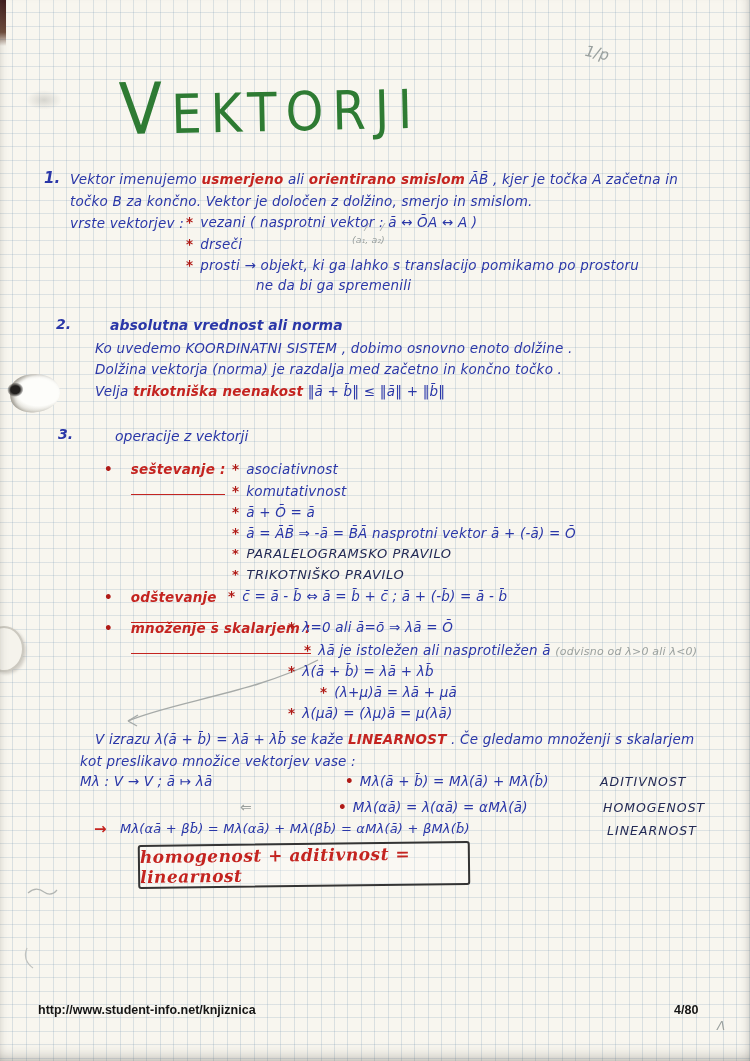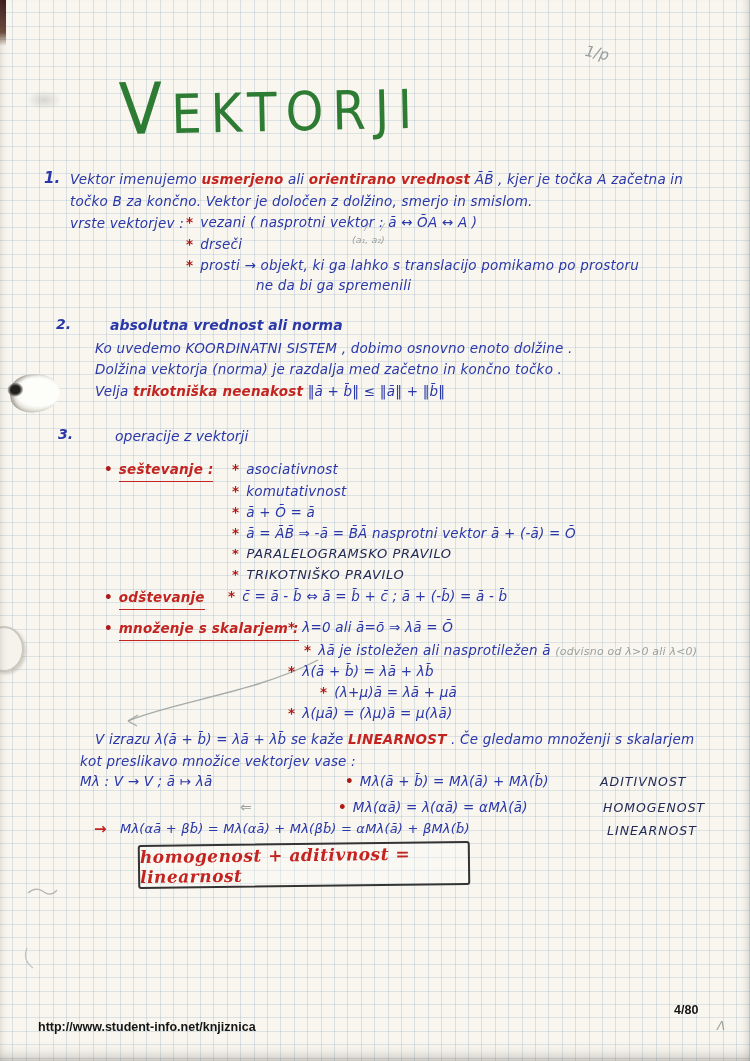--- a/index.html
+++ b/index.html
@@ -10,21 +10,21 @@
       repeating-linear-gradient(to right, transparent 0px, transparent 12.4px, rgba(110,145,175,.22) 12.4px, rgba(110,145,175,.22) 13.4px),
       repeating-linear-gradient(to bottom, transparent 0px, transparent 12.4px, rgba(110,145,175,.20) 12.4px, rgba(110,145,175,.20) 13.4px);
     font-family:"DejaVu Sans", sans-serif;
   }
   .page::after{content:"";position:absolute;inset:0;pointer-events:none;
     box-shadow:inset 0 -10px 16px -10px rgba(90,85,80,.55), inset -8px 0 12px -10px rgba(90,85,80,.4), inset 6px 0 10px -9px rgba(90,85,80,.35);}
   .t{position:absolute;white-space:nowrap;}
   .ink{color:#2a37a8;font-style:italic;font-size:13.5px;letter-spacing:.2px;}
   .caps{color:#232a55;font-style:italic;font-size:13px;letter-spacing:.6px;}
   .redb{color:#c42420;font-weight:bold;}
-  .u{border-bottom:1.6px solid #c42420;padding-bottom:4px;}
+  .u{border-bottom:1.6px solid #c42420;padding-bottom:17px;margin-left:12px;}
   .ast{color:#b01a16;font-weight:bold;font-style:normal;margin-right:7px;}
   .dot{color:#b01a16;font-weight:bold;margin-right:6px;}
   .num{color:#2a37a8;font-weight:bold;font-style:italic;font-size:15px;}
   .pencil{color:#9aa09e;font-style:italic;}
   .title{
     position:absolute;left:118px;top:68px;color:#2e7b33;font-size:48px;
     letter-spacing:9px;transform:rotate(-1.2deg) scaleY(1.12);transform-origin:left top;
     font-family:"DejaVu Sans",sans-serif;font-weight:normal;
   }
   .title::first-letter{font-size:1.32em;}
@@ -65,21 +65,21 @@
     <path d="M128,721 l10,-6 M128,721 l9,5" stroke="#a6aaa8" stroke-width="1.4" fill="none"></path>
     <path d="M28,893 q8,-7 16,-1 q7,5 13,-2" stroke="#b2b5b2" stroke-width="1.2" fill="none"></path>
     <path d="M27,948 q-5,12 6,20" stroke="#c0c2bf" stroke-width="1.2" fill="none"></path>
     <path d="M364,231 l5,-8 M380,231 l5,-8" stroke="#b2b5b2" stroke-width="1" fill="none"></path>
   </svg>
 
   <div class="title">VEKTORJI</div>
   <div class="t pencil" style="left:585px;top:44px;font-size:15px;transform:rotate(12deg);">1/p</div>
 
   <div class="t num" style="left:44px;top:169px;">1.</div>
-  <div class="t ink" style="left:70px;top:171px;"><span>Vektor imenujemo </span><span class="redb">usmerjeno</span><span> ali </span><span class="redb">orientirano vrednost</span><span> ĀB̄ , kjer je točka A začetna in</span></div>
+  <div class="t ink" style="left:70px;top:171px;"><span>Vektor imenujemo </span><span class="redb">usmerjeno</span><span> ali </span><span class="redb">orientirano smislom</span><span> ĀB̄ , kjer je točka A začetna in</span></div>
   <div class="t ink" style="left:70px;top:193px;">točko B za končno. Vektor je določen z dolžino, smerjo in smislom.</div>
   <div class="t ink" style="left:70px;top:215px;">vrste vektorjev :</div>
   <div class="t ink" style="left:186px;top:214px;"><span class="ast">*</span><span>vezani ( nasprotni vektor :  ā ↔ ŌA ↔ A )</span></div>
   <div class="t pencil" style="left:352px;top:234px;font-size:9.5px;">(a₁, a₂)</div>
   <div class="t ink" style="left:186px;top:236px;"><span class="ast">*</span><span>drseči</span></div>
   <div class="t ink" style="left:186px;top:257px;"><span class="ast">*</span><span>prosti → objekt, ki ga lahko s translacijo pomikamo po prostoru</span></div>
   <div class="t ink" style="left:256px;top:277px;">ne da bi ga spremenili</div>
 
   <div class="t num" style="left:56px;top:316px;font-size:14px;">2.</div>
   <div class="t secheading" style="left:95px;top:317px;">absolutna vrednost ali norma</div>
@@ -119,17 +119,17 @@
   <div class="t tag" style="left:603px;top:800px;">HOMOGENOST</div>
 
   <div class="t redb" style="left:94px;top:820px;font-size:15px;">→</div>
   <div class="t ink" style="left:120px;top:821px;font-size:13px;">Mλ(αā + βb̄) = Mλ(αā) + Mλ(βb̄) = αMλ(ā) + βMλ(b̄)</div>
   <div class="t tag" style="left:607px;top:823px;">LINEARNOST</div>
 
   <div class="redbox">
       <span>homogenost + aditivnost = linearnost</span>
     </div>
 
-  <div class="footer" style="left:38px;top:1003px;margin-top:17px;">http://www.student-info.net/knjiznica</div>
+  <div class="footer" style="left:38px;top:1003px;">http://www.student-info.net/knjiznica</div>
   <div class="footer" style="left:674px;top:1003px;">4/80</div>
   <div class="t pencil" style="left:717px;top:1019px;font-size:12px;">Λ</div>
 
 </div>
 
 </body></html>

